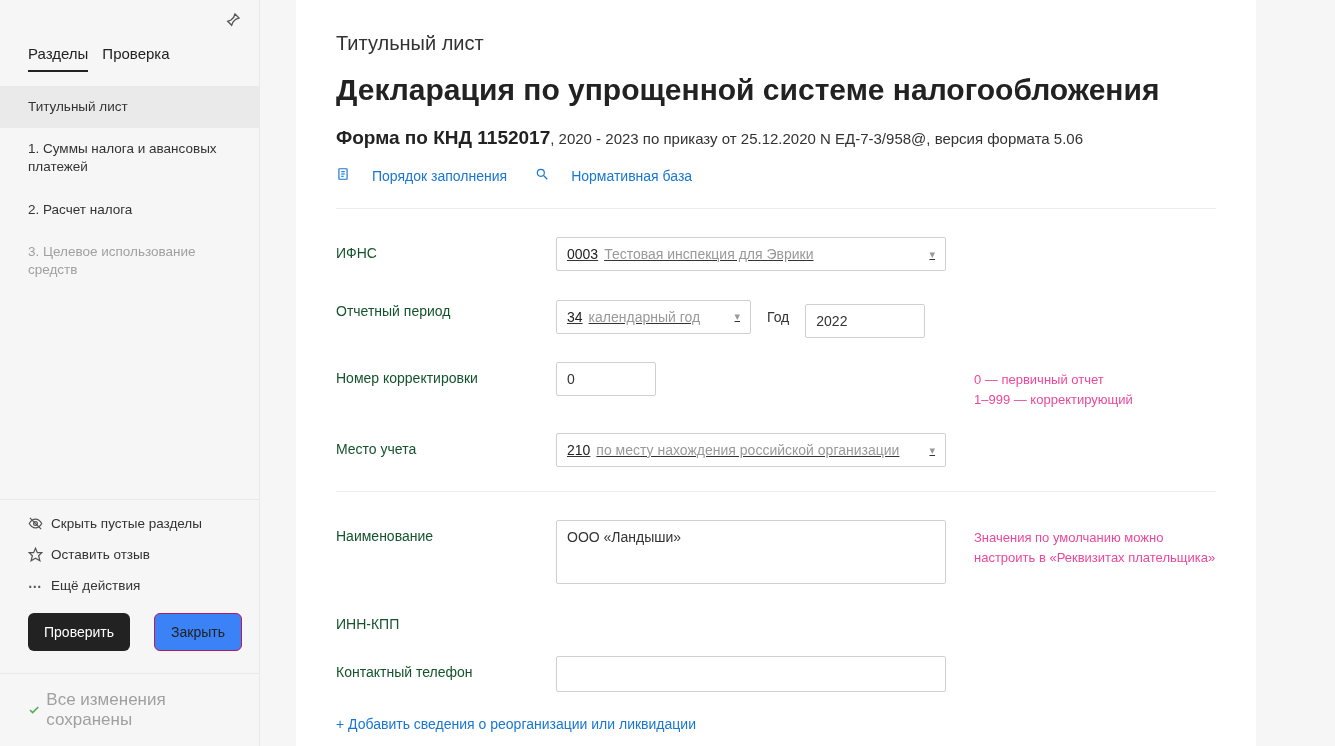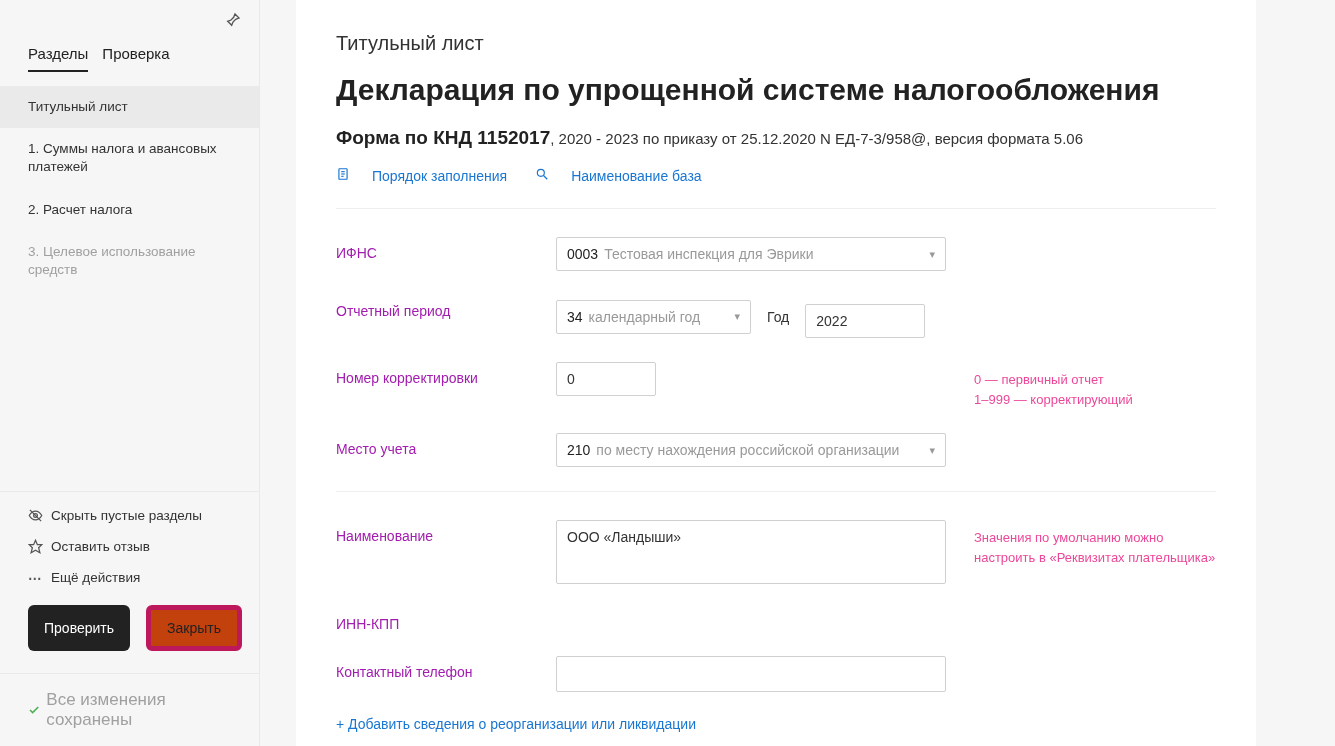--- a/index.html
+++ b/index.html
@@ -61,32 +61,32 @@
     gap: 8px;
     padding: 8px 28px;
     font-size: 13.5px;
     color: #333;
     cursor: pointer;
   }
   .action-item svg,
   .action-item .icon { width:15px; height:15px; flex-shrink:0; color:#555; }
   .button-row {
     display: flex;
-    gap: 16px;
+    gap: 24px;
     padding: 12px 28px 14px;
   }
   .btn {
     border-radius: 6px;
     padding: 10px 16px;
     font-size: 14px;
     border: none;
     cursor: pointer;
   }
   .btn-primary { background:#222; color:#fff; }
-  .btn-secondary { background:#c2410c; color:#222; border:5px solid #be185d; }
+  .btn-secondary { background:#3b82f6; color:#222; border:1px solid #be185d; }
   .save-status {
     border-top: 1px solid #e9e9e9;
     padding: 16px 28px;
     color: #a0a0a0;
     font-size: 17px;
     display: flex;
     align-items: center;
     gap: 6px;
   }
   .save-status svg { width:14px; height:14px; color:#4caf50; }
@@ -137,21 +137,21 @@
   .divider { border-top:1px solid #eee; margin: 8px 0 28px; }
   .form-row {
     display: flex;
     align-items: flex-start;
     margin-bottom: 24px;
   }
   .form-label {
     width: 220px;
     padding-top: 8px;
     font-size: 14px;
-    color: #a21caf;
+    color: #14532d;
   }
   .form-controls {
     flex: 0 0 390px;
     display: flex;
     gap: 12px;
     align-items: center;
     flex-wrap: wrap;
   }
   .form-help {
     flex: 1;
@@ -166,21 +166,21 @@
     border-radius: 2px;
     padding: 8px 10px;
     font-size: 14px;
     color: #333;
     background:#fff;
     display:flex;
     align-items:center;
     justify-content:space-between;
     gap:6px;
   }
-  .select { cursor: pointer; }
+  .select { cursor: pointer; text-decoration: underline; }
   .select .code-part { color:#222; font-weight:500;}
   .select .desc-part { color:#999; flex:1; text-align:left;}
   .select .chev { color:#999; font-size:11px; }
   .inline-label { font-size:14px; color:#333; padding:0 4px;}
   .input.right { text-align:right; }
   .textarea { min-height:64px; align-items:flex-start; width: 100%; }
   .inn-kpp { display:flex; align-items:center; gap:8px; font-size:14px;}
   .inn-kpp .static { color:#333; }
   .add-link { color:#1976d2; font-size:14px; cursor:pointer; display:block; margin-top:4px;}
   .dots { font-weight:bold; letter-spacing:1px; }
@@ -263,21 +263,21 @@
         </span>
         <span>Порядок заполнения</span>
       </a>
       <a>
         <span>
           <svg width="14" height="14" viewBox="0 0 24 24" fill="none" stroke="currentColor" stroke-width="2">
               <circle cx="10" cy="10" r="6"></circle>
               <line x1="15" y1="15" x2="21" y2="21"></line>
             </svg>
         </span>
-        <span>Наименование база</span>
+        <span>Нормативная база</span>
       </a>
     </div>
     <div class="divider"></div>
 
     <div class="form-row">
       <div class="form-label">ИФНС</div>
       <div class="form-controls">
         <div class="select" style="width:100%;">
           <span class="code-part">0003</span>
           <span class="desc-part">Тестовая инспекция для Эврики</span>

